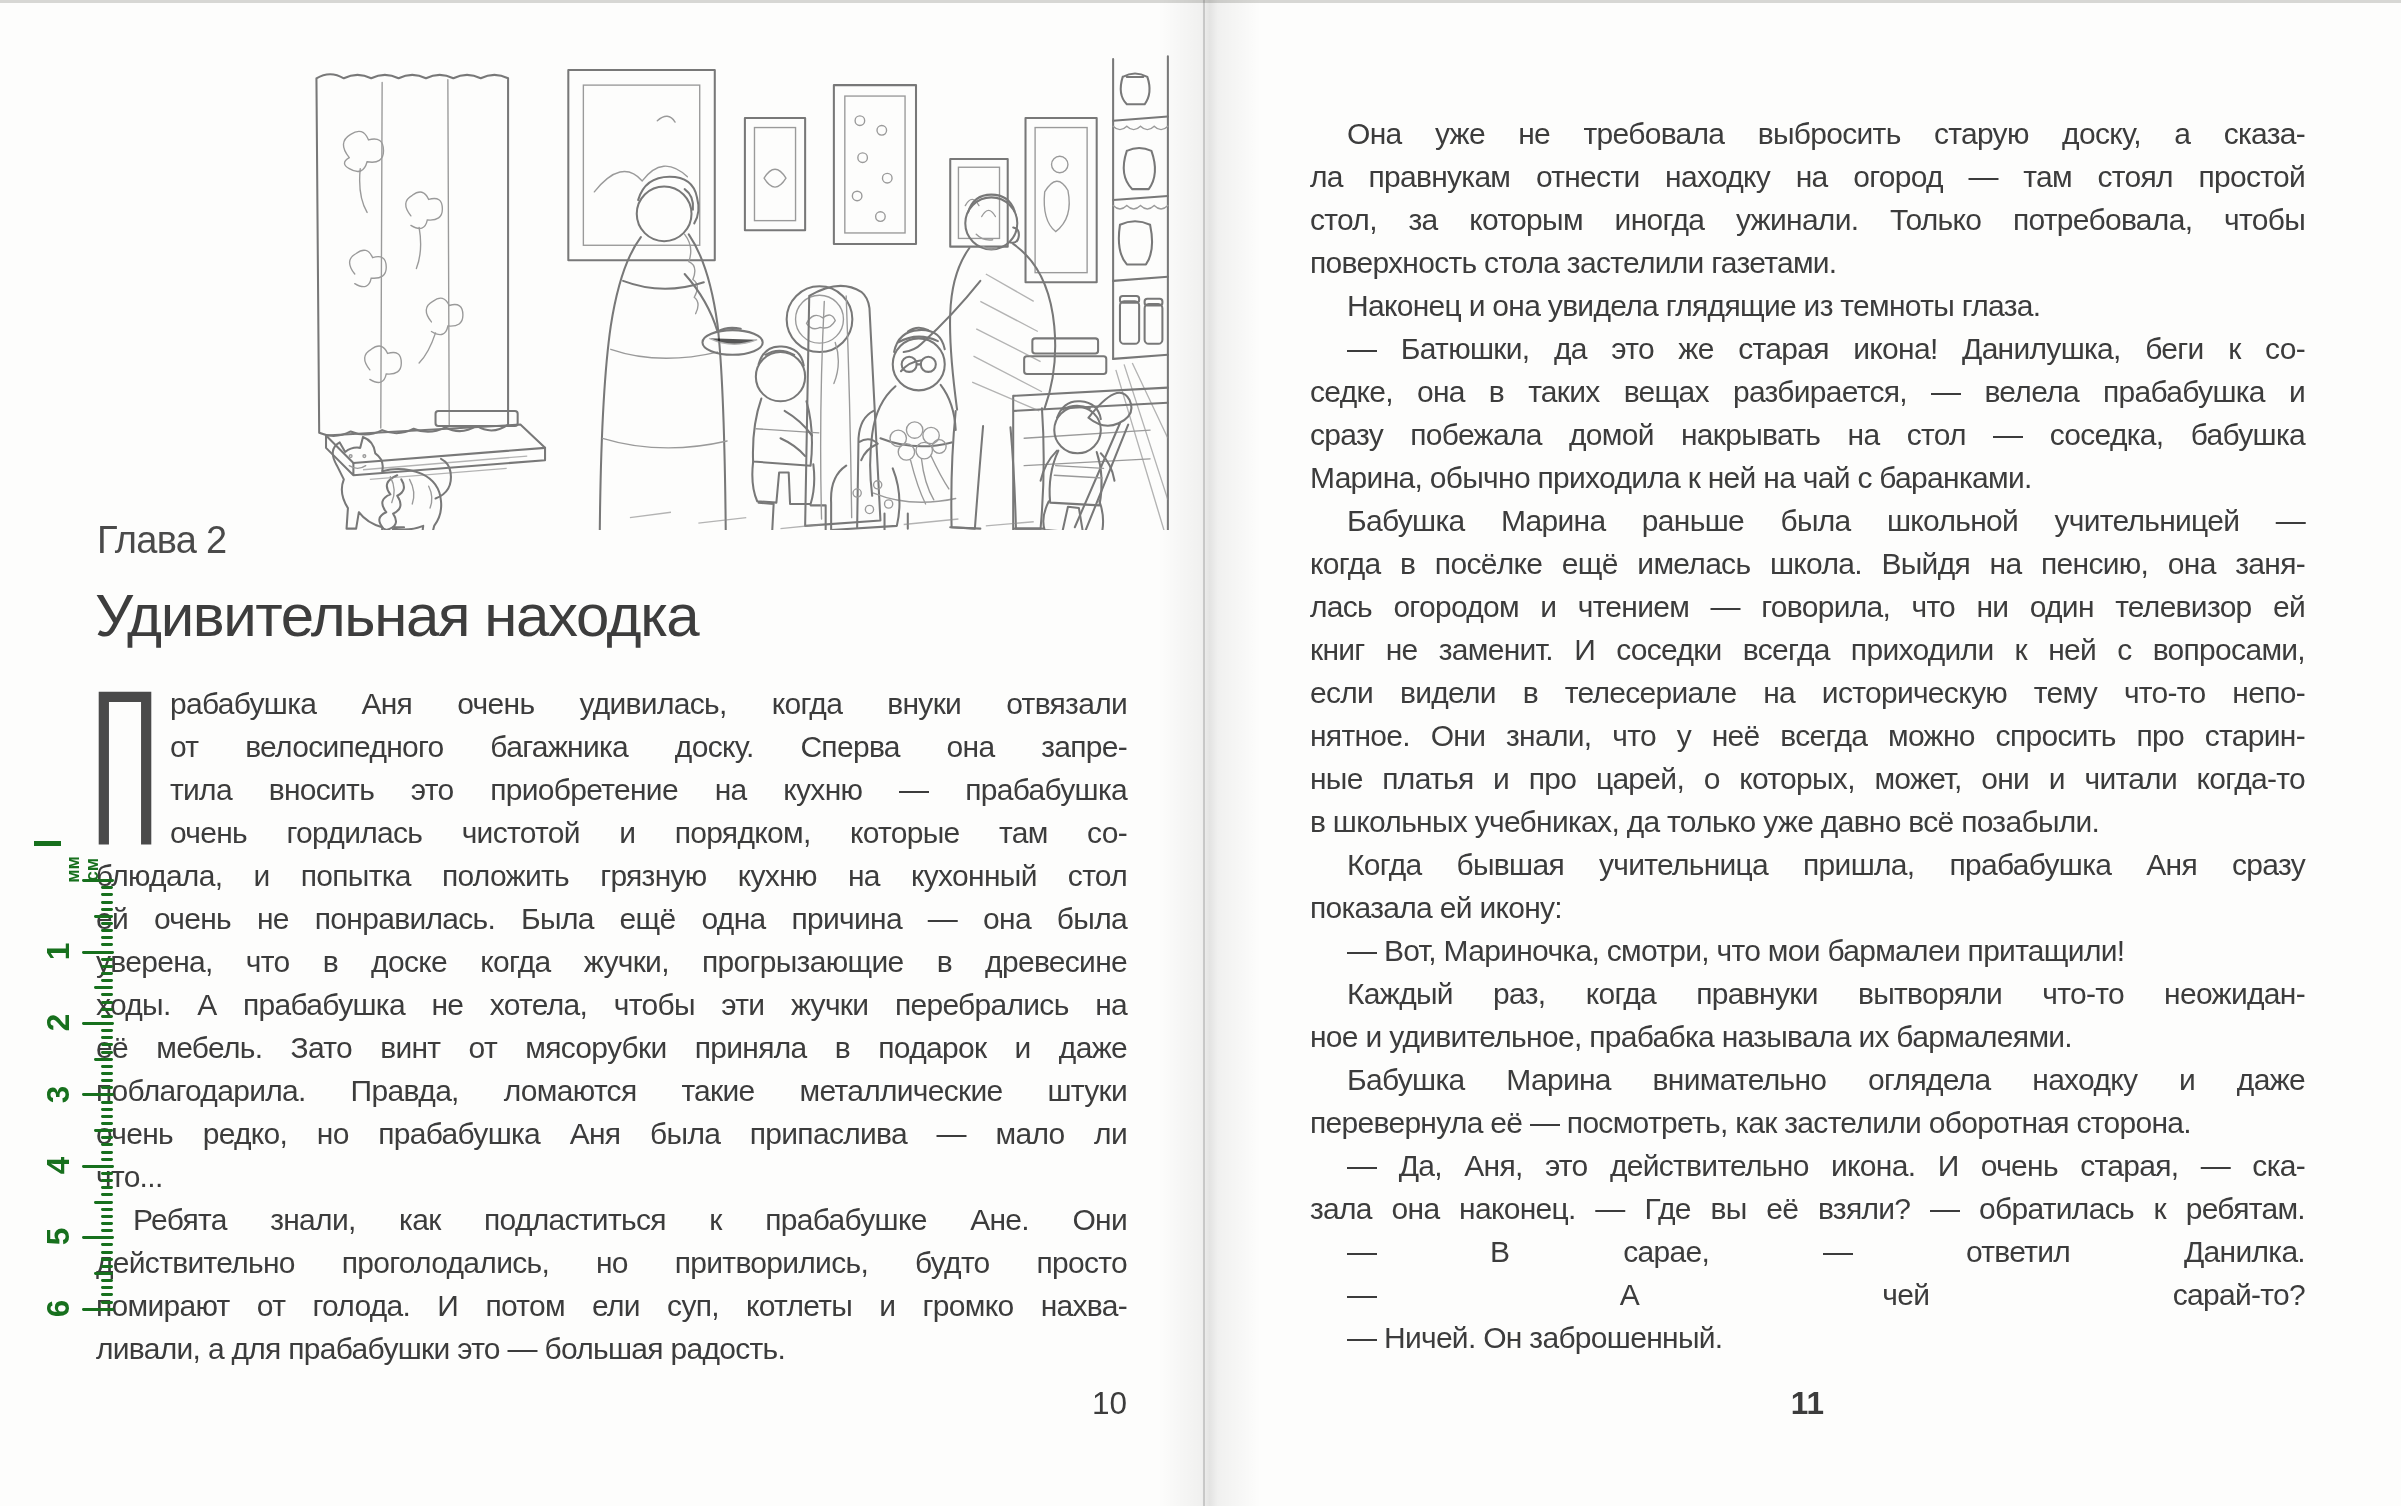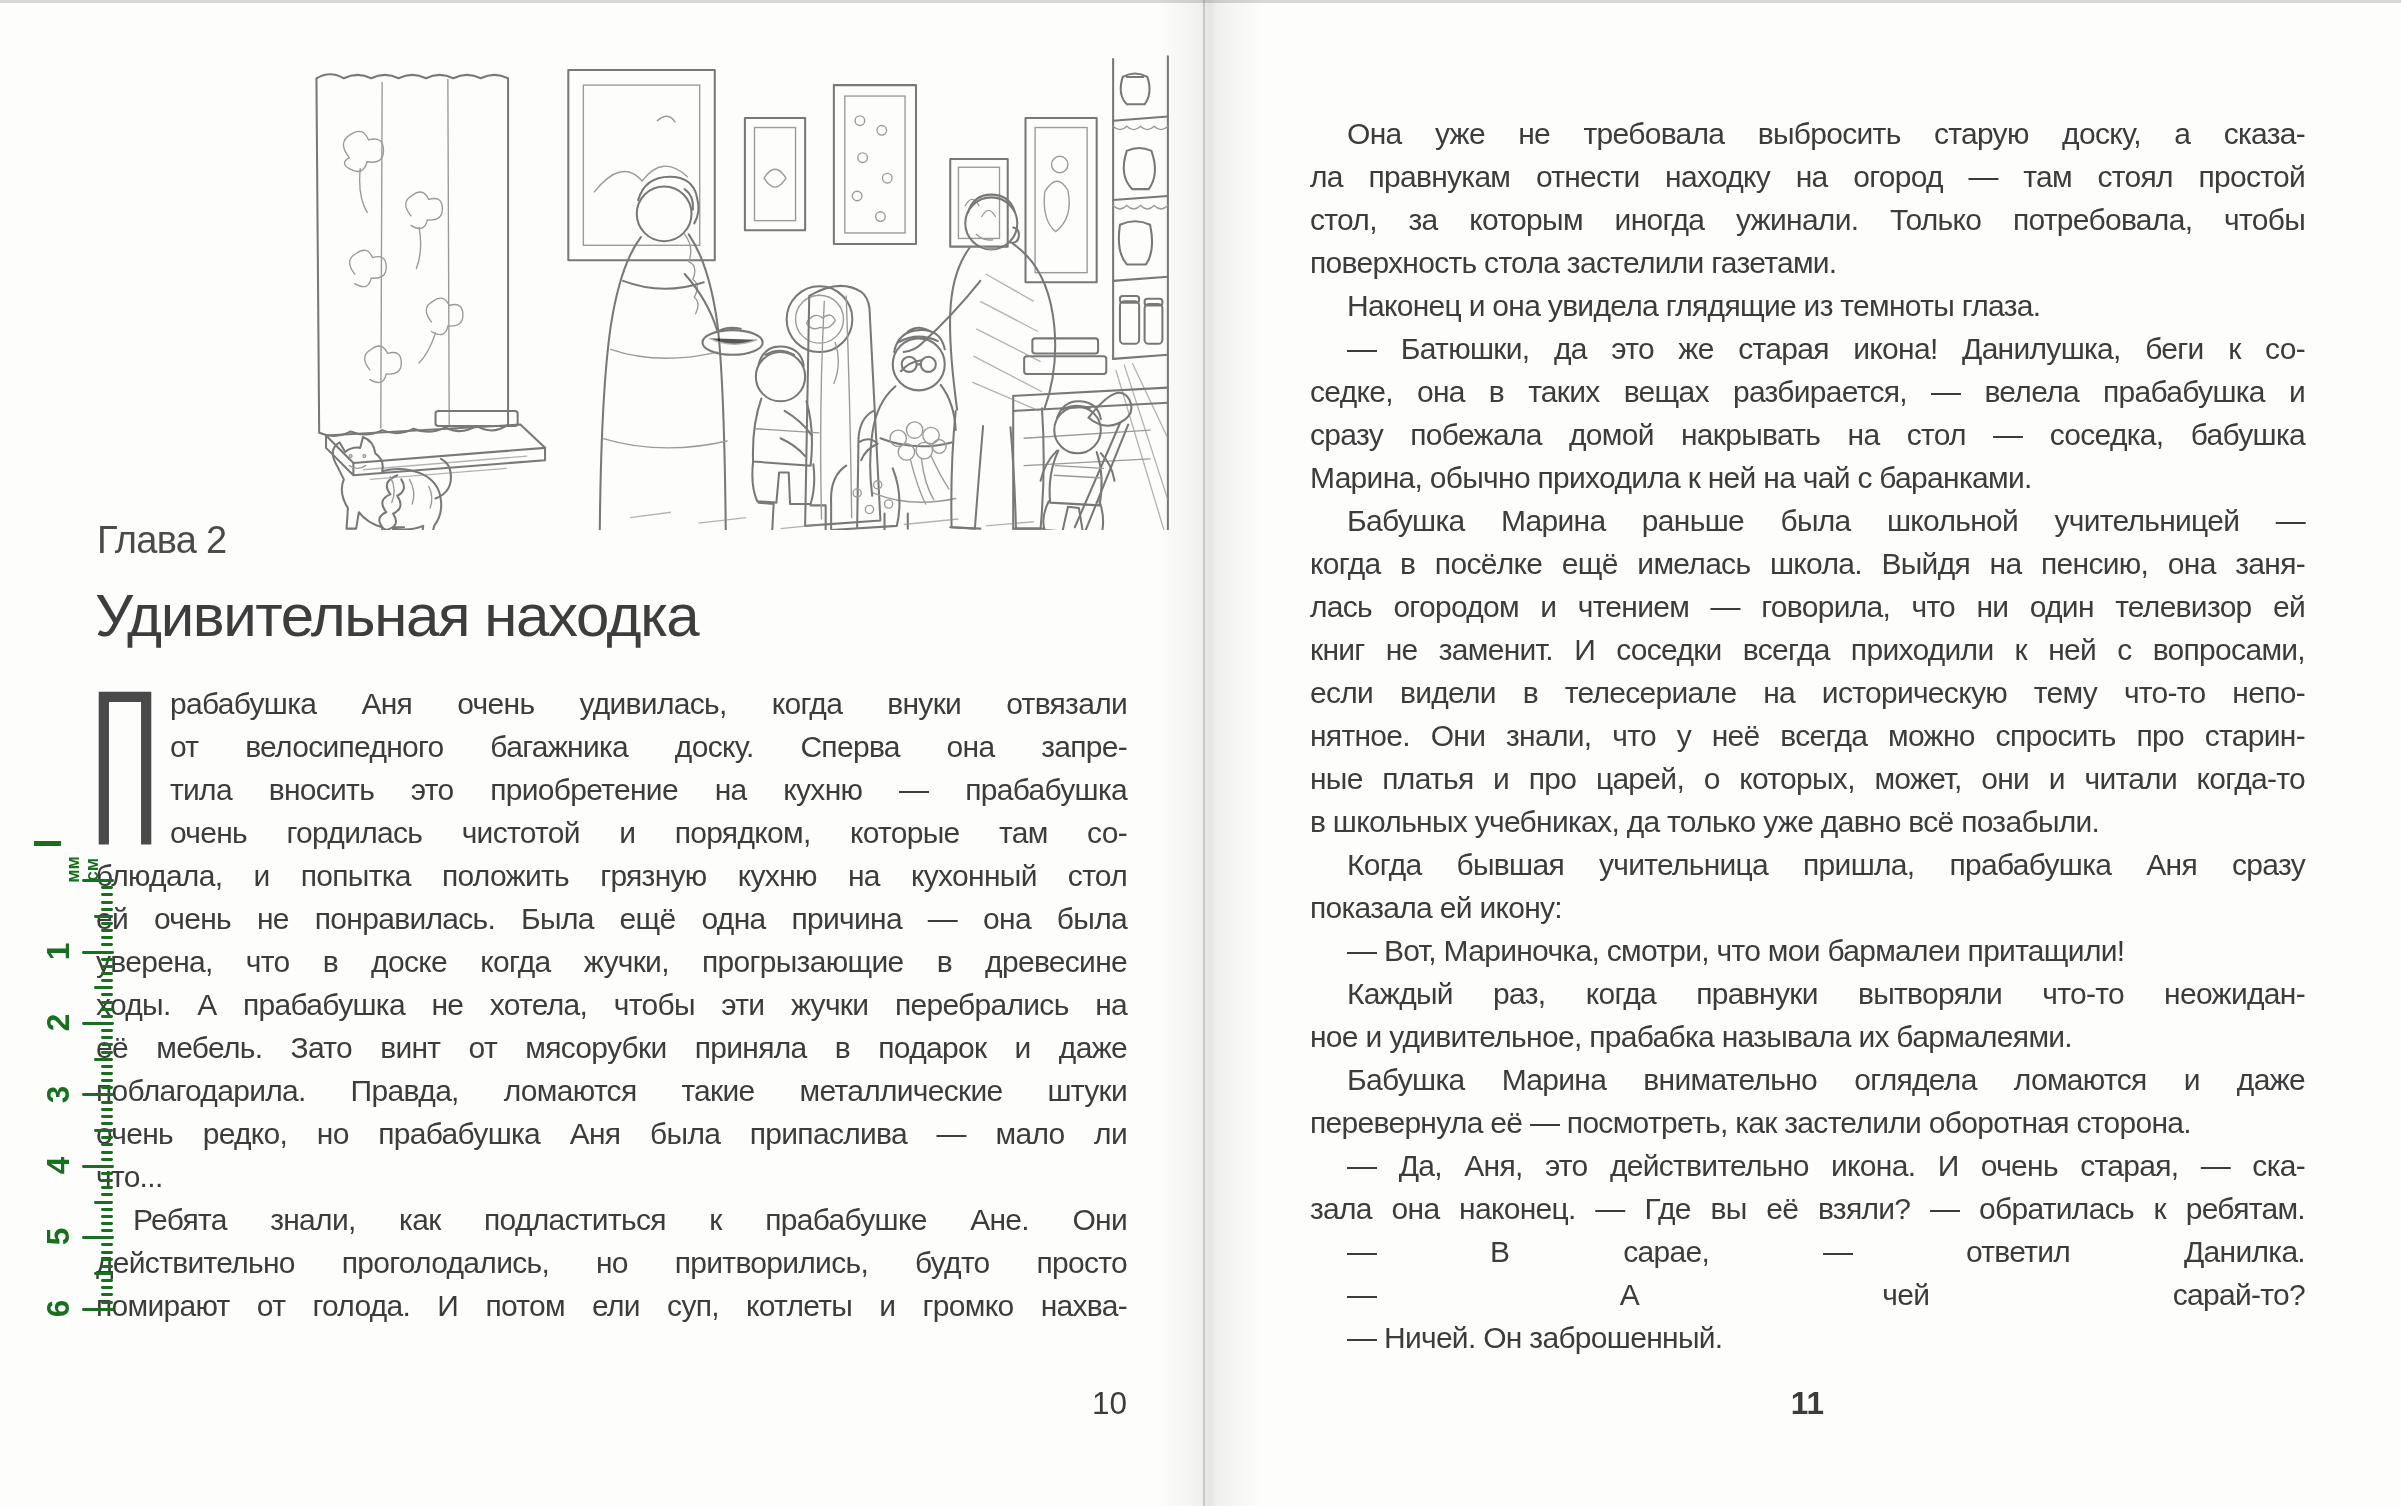--- a/index.html
+++ b/index.html
@@ -239,20 +239,21 @@
         <div class="pline">очень редко, но прабабушка Аня была припаслива — мало ли</div>
         <div class="pline last">что...</div>
         <div class="dropcap" aria-label="П"><svg viewBox="0 0 82 240" width="56" height="164">
             <path d="M10,232 L10,16 L72,16 L72,232" fill="none" stroke="#4a4a4a" stroke-width="15"></path>
           </svg></div>
       </div>
       <div class="para">
         <div class="pline indent">Ребята знали, как подластиться к прабабушке Ане. Они</div>
         <div class="pline">действительно проголодались, но притворились, будто просто</div>
         <div class="pline">помирают от голода. И потом ели суп, котлеты и громко нахва-</div>
+        <div class="pline last">ливали, а для прабабушки это — большая радость.</div>
       </div>
     </div>
   <div id="page-number-left" class="page-number">10</div>
 
   <div id="right-body" class="textcol">
       <div class="para">
         <div class="pline indent">Она уже не требовала выбросить старую доску, а сказа-</div>
         <div class="pline">ла правнукам отнести находку на огород — там стоял простой</div>
         <div class="pline">стол, за которым иногда ужинали. Только потребовала, чтобы</div>
         <div class="pline last">поверхность стола застелили газетами.</div>
@@ -281,21 +282,21 @@
         <div class="pline last">показала ей икону:</div>
       </div>
       <div class="para">
         <div class="pline last indent">— Вот, Мариночка, смотри, что мои бармалеи притащили!</div>
       </div>
       <div class="para">
         <div class="pline indent">Каждый раз, когда правнуки вытворяли что-то неожидан-</div>
         <div class="pline last">ное и удивительное, прабабка называла их бармалеями.</div>
       </div>
       <div class="para">
-        <div class="pline indent">Бабушка Марина внимательно оглядела ломаются и даже</div>
+        <div class="pline indent">Бабушка Марина внимательно оглядела находку и даже</div>
         <div class="pline last">перевернула её — посмотреть, как застелили оборотная сторона.</div>
       </div>
       <div class="para">
         <div class="pline indent">— Да, Аня, это действительно икона. И очень старая, — ска-</div>
         <div class="pline">зала она наконец. — Где вы её взяли? — обратилась к ребятам.</div>
         <div class="pline indent">— В сарае, — ответил Данилка.</div>
         <div class="pline indent">— А чей сарай-то?</div>
         <div class="pline last indent">— Ничей. Он заброшенный.</div>
       </div>
     </div>

